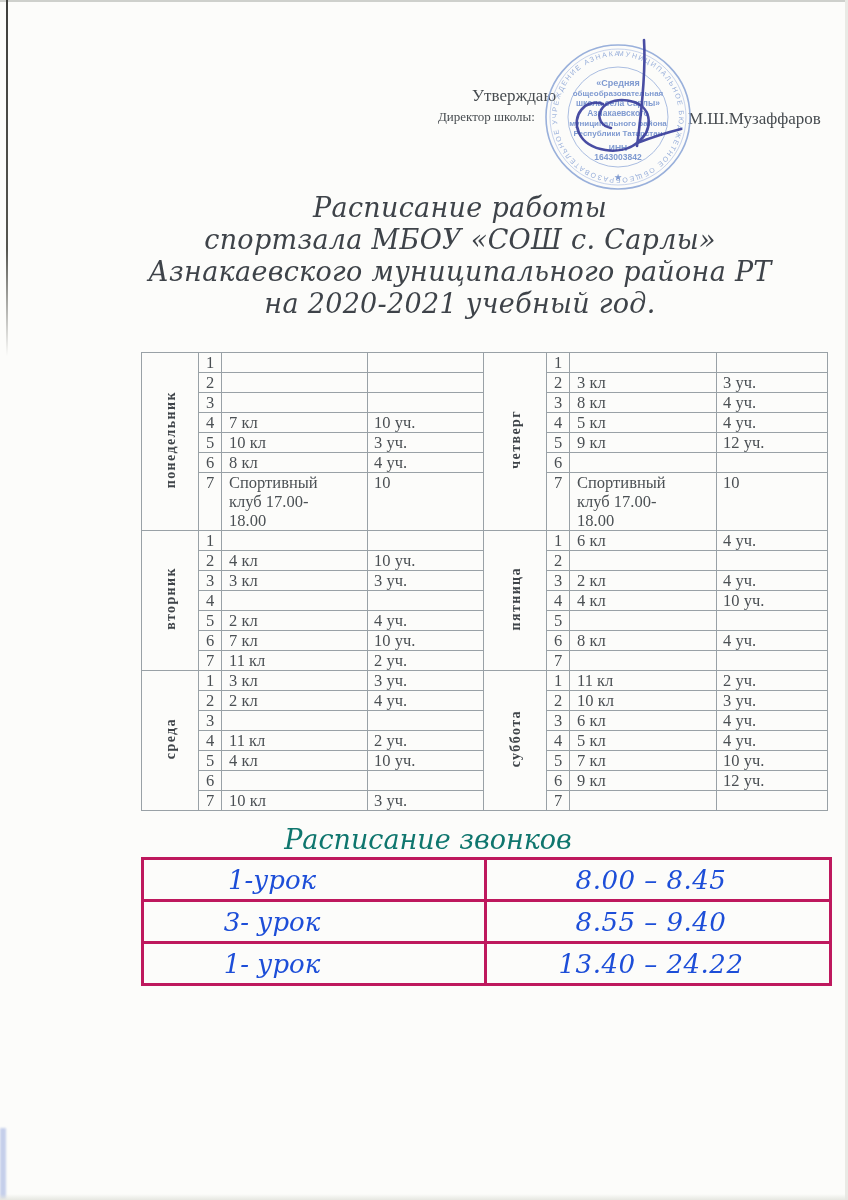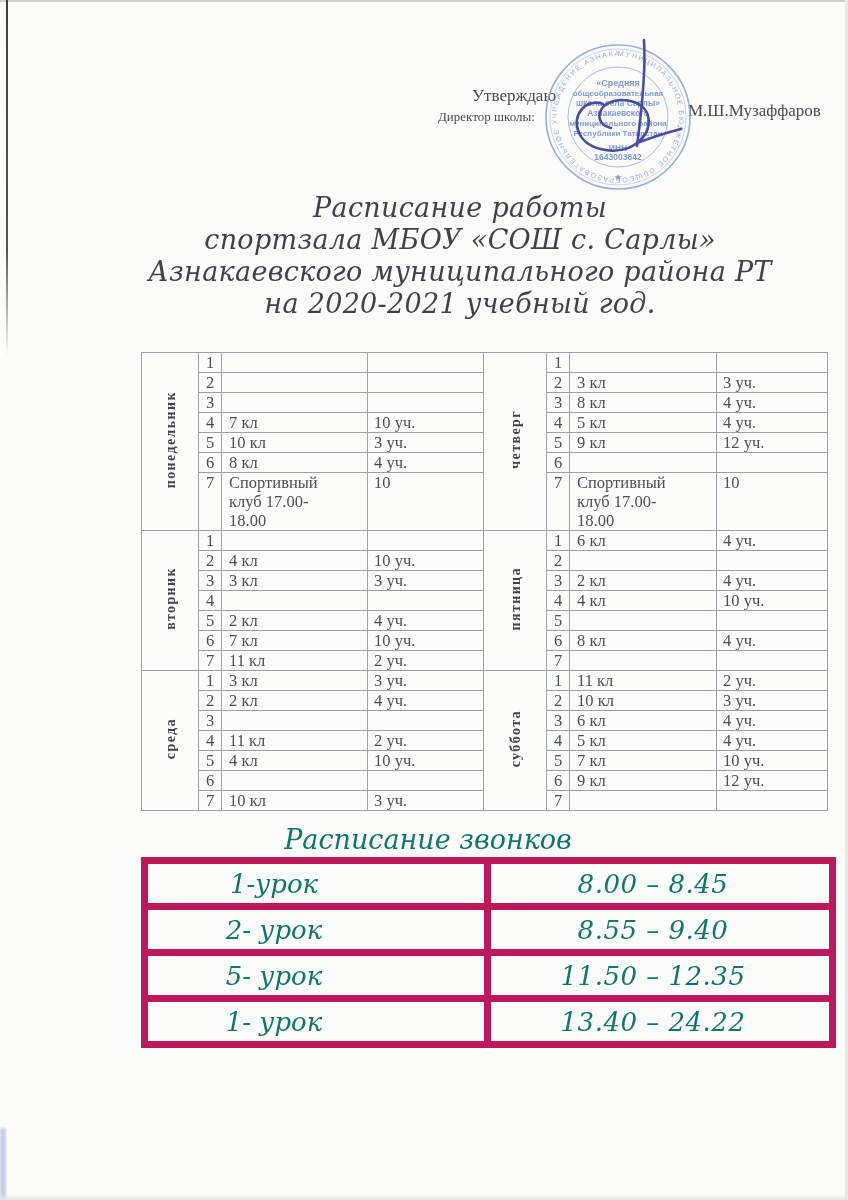--- a/index.html
+++ b/index.html
@@ -12,21 +12,21 @@
   .edge-top{position:absolute;left:0;top:0;width:848px;height:2px;background:#bfc2bc;opacity:.75;}
   .edge-left{position:absolute;left:6px;top:0;width:2px;height:356px;
     background:linear-gradient(#3f3f3c,#55554f 70%,rgba(85,85,79,0));}
   .edge-right{position:absolute;right:0;top:0;width:3px;height:1200px;background:#e9eae5;}
   .edge-blue{position:absolute;left:0;top:1128px;width:6px;height:72px;background:#bcc8e8;filter:blur(1px);opacity:.85;}
   .edge-bottom{position:absolute;left:0;bottom:0;width:848px;height:6px;background:linear-gradient(rgba(233,234,229,0),#e6e7e1);}
 
   
   .approve1{position:absolute;left:472px;top:86px;font-size:17px;}
   .approve2{position:absolute;left:438px;top:109px;font-size:13px;}
-  .signer{position:absolute;left:688px;top:101px;font-size:17px;}
+  .signer{position:absolute;left:688px;top:109px;font-size:17px;}
   .stamp-wrap{position:absolute;left:541px;top:36px;width:160px;height:165px;}
 
   
   .doc-title{
     position:absolute;left:60px;top:192px;width:800px;text-align:center;
     font-family:"DejaVu Serif","Liberation Serif",serif;font-style:italic;
     font-size:27px;line-height:32px;color:#3e4349;letter-spacing:.3px;
   }
   .bells-title{
     position:absolute;left:28px;top:824px;width:800px;text-align:center;
@@ -49,23 +49,23 @@
     font-weight:bold;font-size:14px;letter-spacing:1.4px;color:#3f4449;white-space:nowrap;
   }
   .sched td.num-cell{text-align:center;padding:0 2px;}
   .sched td.class-cell{padding:0 26px 0 7px;}
   .sched td.stud-cell{padding:0 12px 0 6px;}
 
   
   .bells-wrap{position:absolute;left:141px;top:857px;}
   table.bells{border-collapse:collapse;table-layout:fixed;width:688px;}
   .bells td{
-    border:7px solid #be185d;height:37px;text-align:center;vertical-align:middle;
+    border:3px solid #be185d;height:37px;text-align:center;vertical-align:middle;
     font-family:"DejaVu Serif","Liberation Serif",serif;font-style:italic;
-    font-size:26px;color:#0f766e;
+    font-size:26px;color:#1d4ed8;
   }
   .bells td.lesson{padding-right:85px;}
   .bells td.time{padding-right:15px;letter-spacing:.5px;}
 
   
   .stamp-ring{fill:#8ea7d7;font-family:"Liberation Sans",sans-serif;font-size:7px;letter-spacing:1.6px;}
   .stamp-center{fill:#7f9ad0;font-family:"Liberation Sans",sans-serif;font-weight:bold;text-anchor:middle;}
 </style>
 </head>
 <body>
@@ -373,26 +373,22 @@
       <colgroup>
           <col style="width:343px">
           <col style="width:345px">
         </colgroup>
       <tbody>
           <tr>
             <td class="lesson">1-урок</td>
             <td class="time">8.00 – 8.45</td>
           </tr>
           <tr>
-            <td class="lesson">2- урок</td>
+            <td class="lesson">3- урок</td>
             <td class="time">8.55 – 9.40</td>
-          </tr>
-          <tr>
-            <td class="lesson">5- урок</td>
-            <td class="time">11.50 – 12.35</td>
           </tr>
           <tr>
             <td class="lesson">1- урок</td>
             <td class="time">13.40 – 24.22</td>
           </tr>
         </tbody>
     </table>
   </div>
 
 </div>

